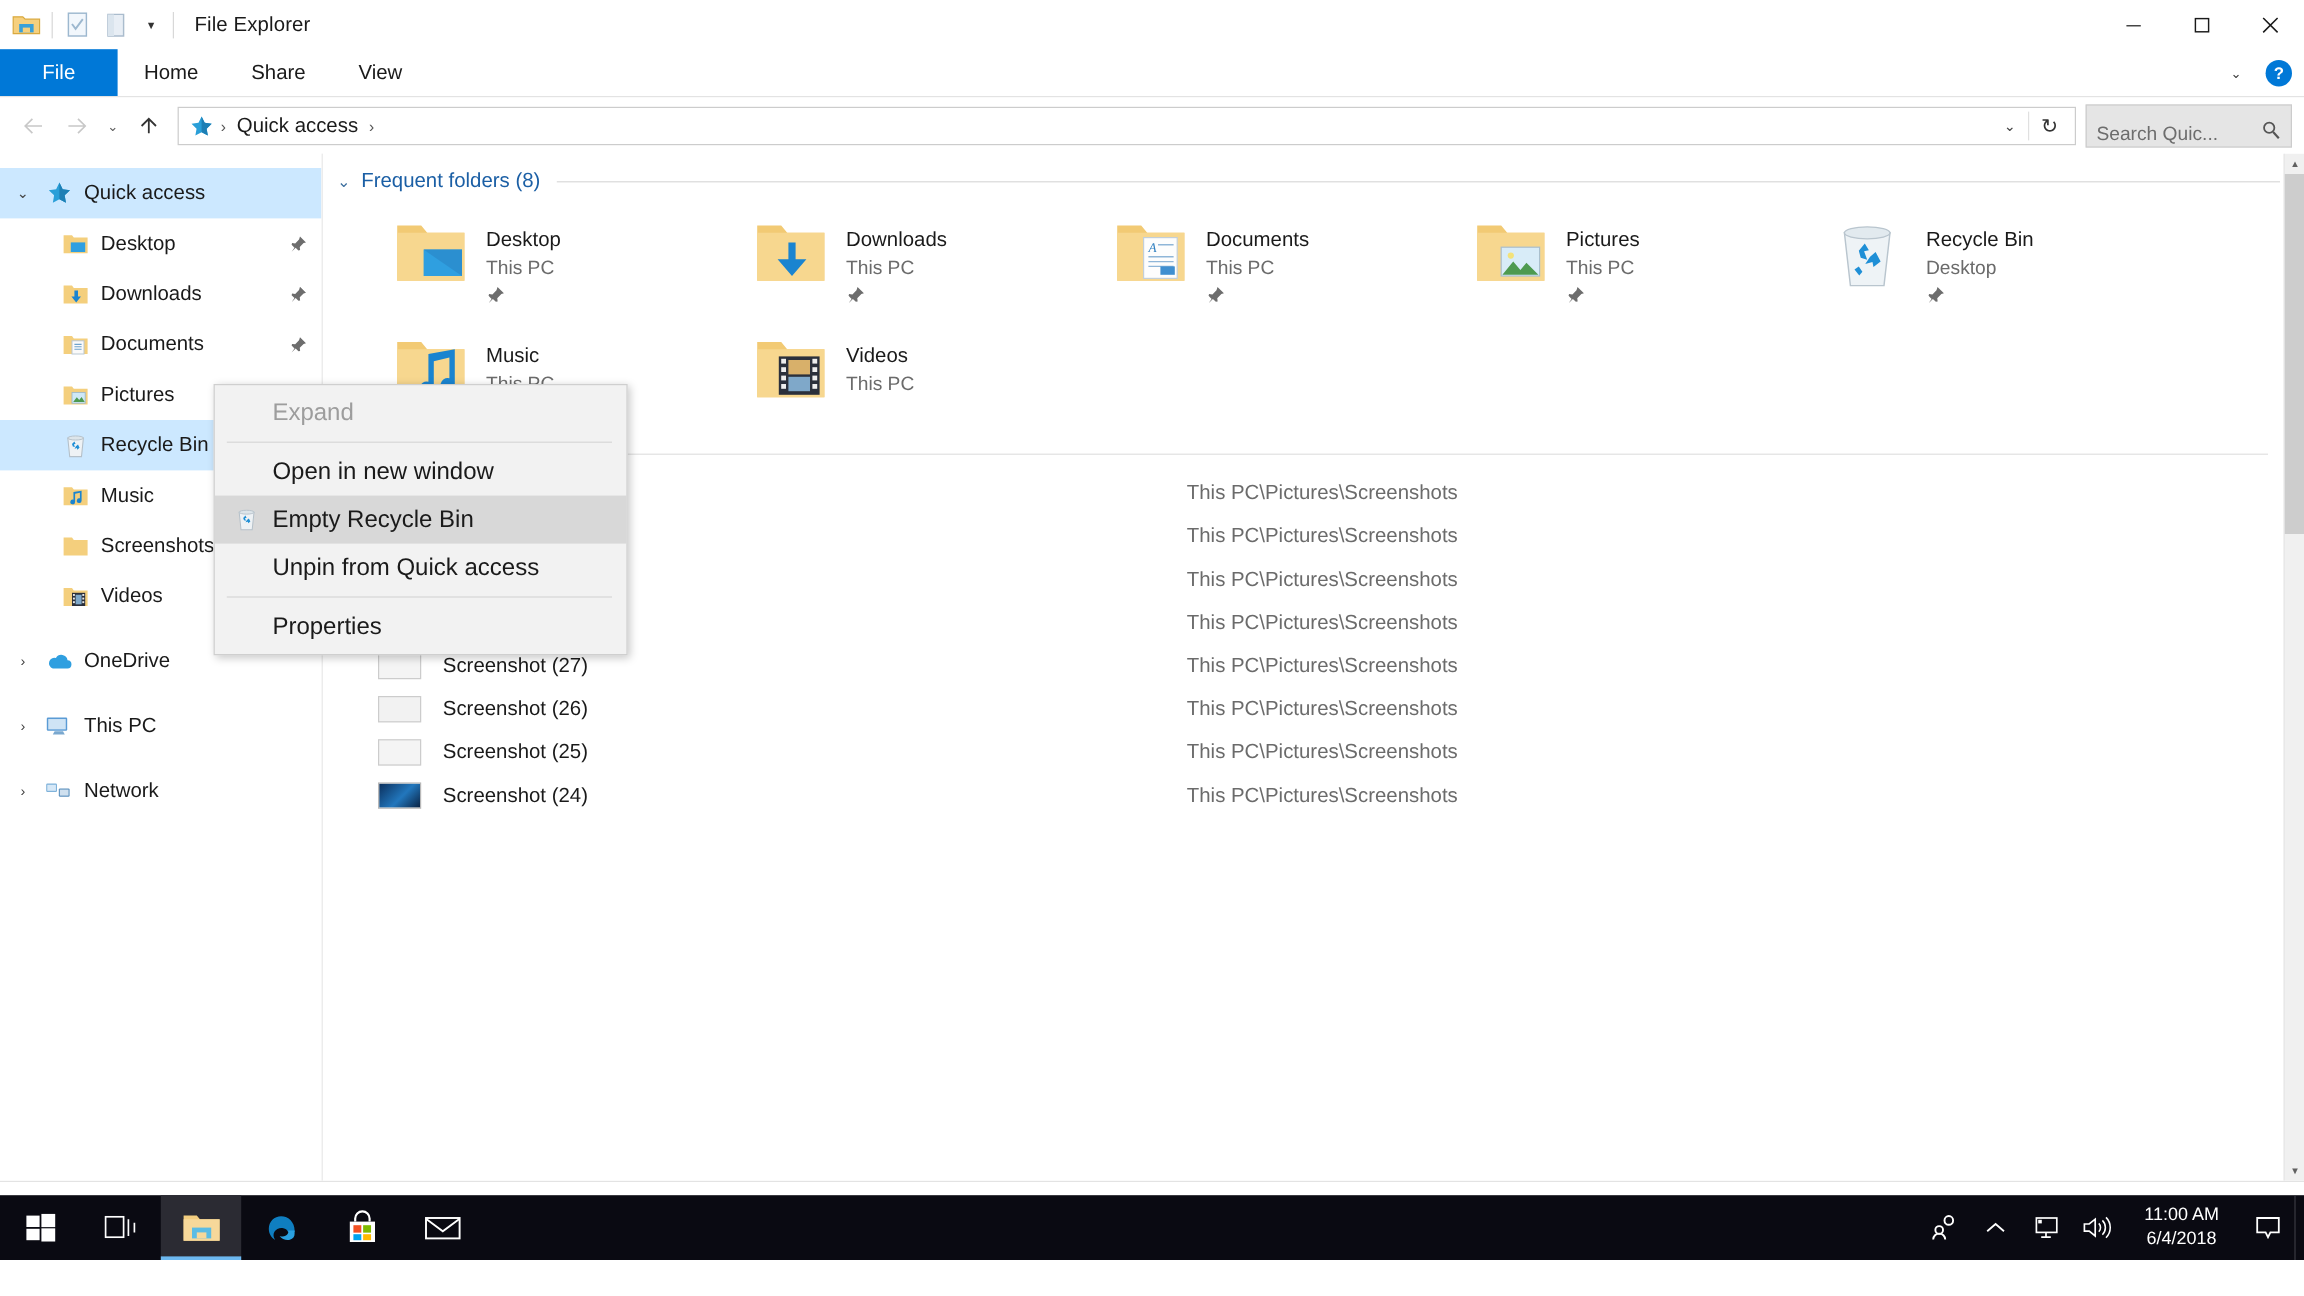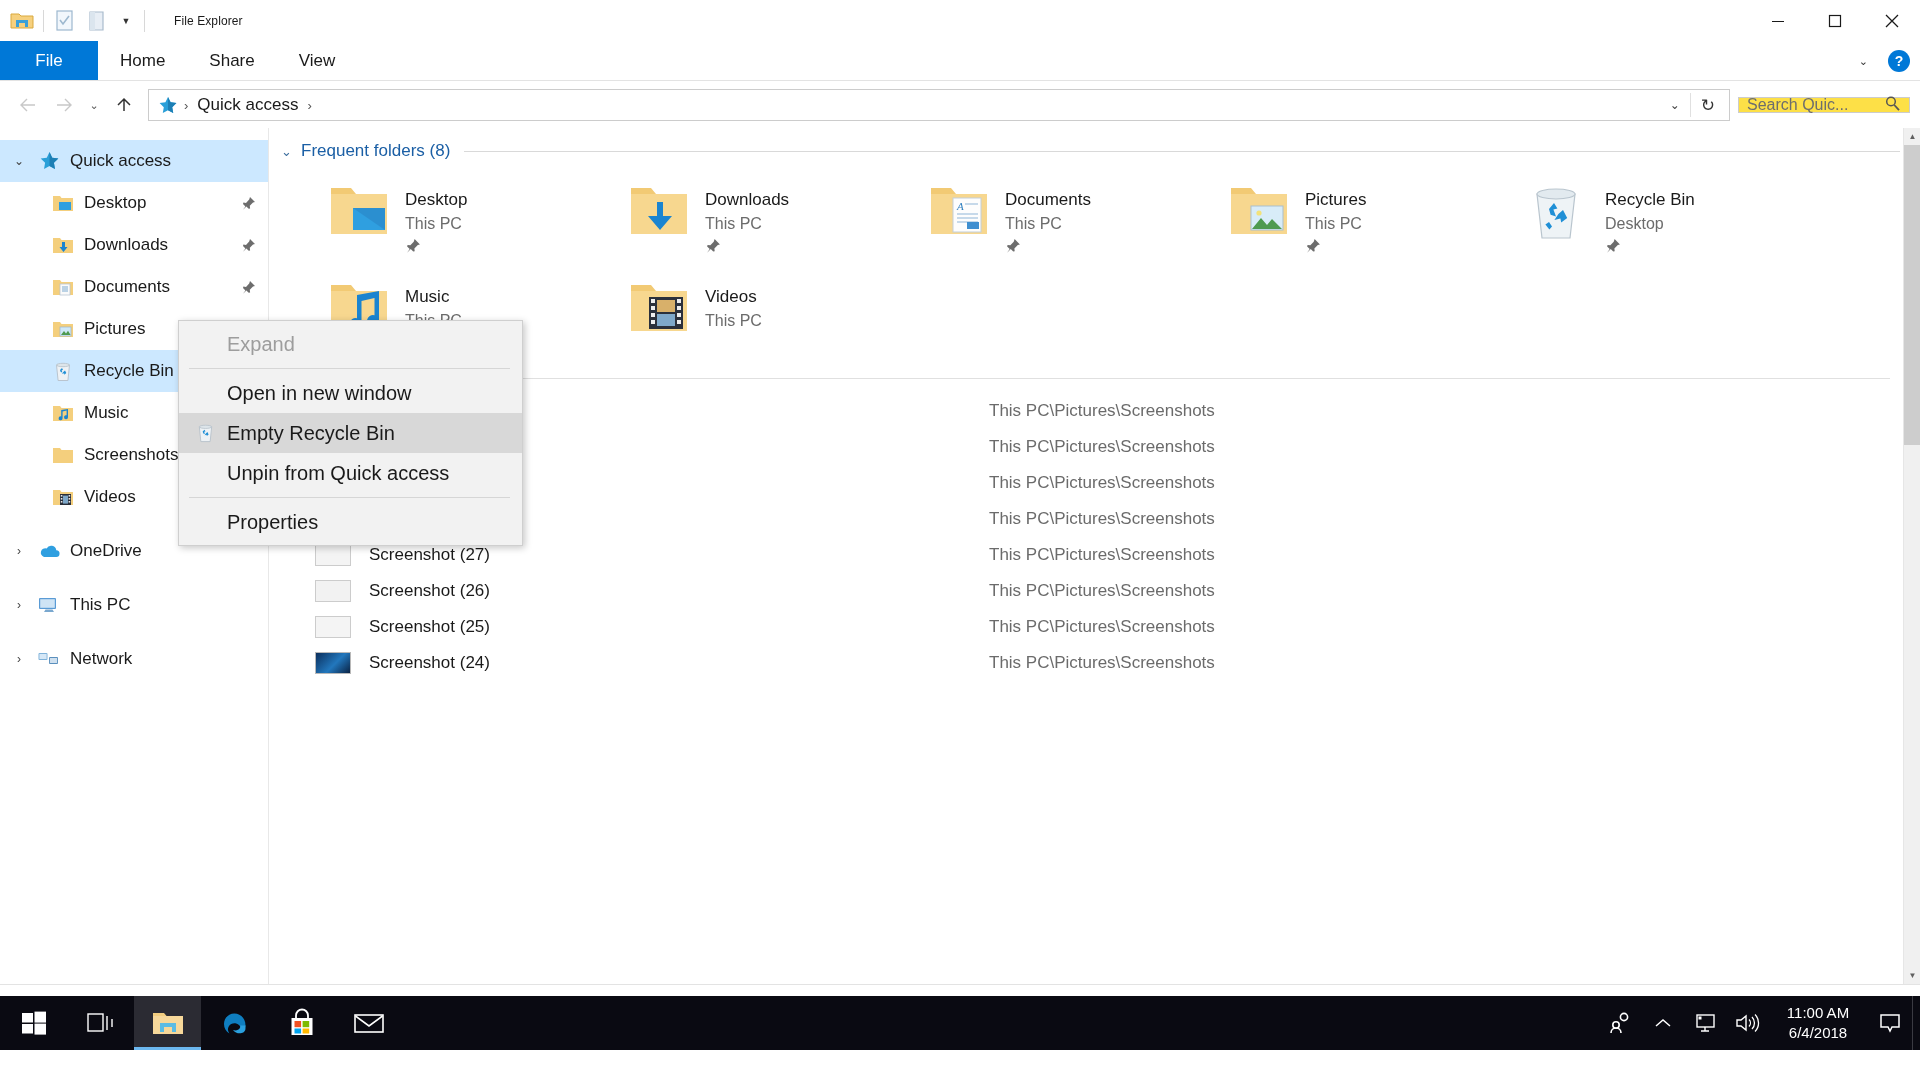--- a/index.html
+++ b/index.html
@@ -19,21 +19,21 @@
   .qat { display: flex; align-items: center; padding-left: 6px; gap: 0px; }
   .qat-icon {
     width: 32px; height: 32px; display: flex; align-items: center; justify-content: center;
   }
   .vsep { width: 1px; height: 22px; background: #d8d8d8; margin: 0 5px; }
   .qat-chevron {
     width: 26px; height: 30px; display: flex; align-items: center; justify-content: center;
     font-size: 9px; color: #333;
   }
   .win-title {
-    font-size: 12px; color: #1a1a1a; margin-left: 24px; letter-spacing: 0.1px;
+    font-size: 17px; color: #1a1a1a; margin-left: 12px; letter-spacing: 0.1px;
   }
   .caption-buttons {
     position: absolute; right: 0; top: 0; height: 41px; display: flex;
   }
   .capbtn {
     width: 57px; height: 41px; display: flex; align-items: center; justify-content: center;
     color: #1a1a1a;
   }
 
   
@@ -81,22 +81,22 @@
     font-size: 17px; color: #1a1a1a; padding: 0 4px;
   }
   .crumb-sep { font-size: 13px; color: #555; padding: 0 5px; }
   .addr-spacer { flex: 1; }
   .addr-chev { font-size: 12px; color: #444; padding: 0 10px; }
   .addr-refresh {
     font-size: 17px; color: #333; padding: 0 10px; border-left: 1px solid #e0e0e0;
     height: 24px; display: flex; align-items: center;
   }
   .searchbox {
-    width: 172px; height: 16px; border: 1px solid #cccccc; background: #fde047;
-    display: flex; align-items: center; padding: 0 8px; margin-left: 8px;
+    width: 172px; height: 36px; border: 1px solid #cccccc; background: #e5e5e5;
+    display: flex; align-items: flex-end; padding: 0 8px; margin-left: 8px;
   }
   .search-ph { flex: 1; font-size: 16px; color: #6d6d6d; white-space: nowrap; overflow: hidden; }
 
   
   .main {
     position: absolute; top: 128px; left: 0; width: 1920px; height: 856px;
     display: flex; background: #fff;
   }
 
   

